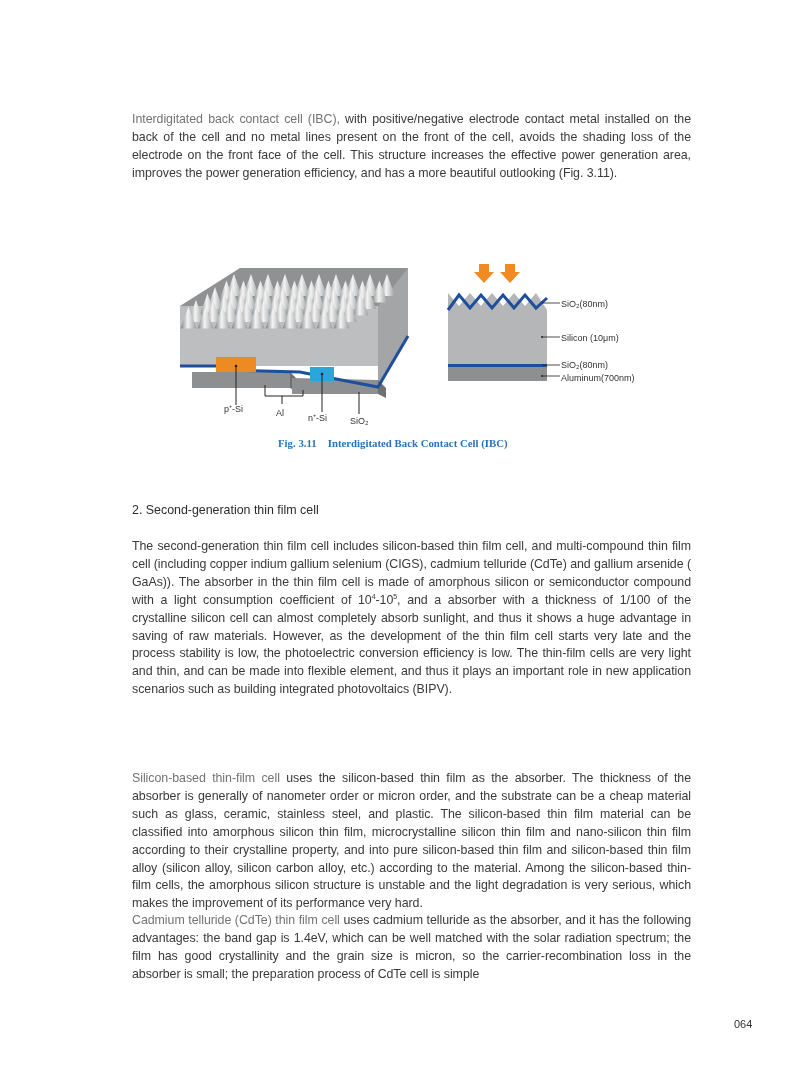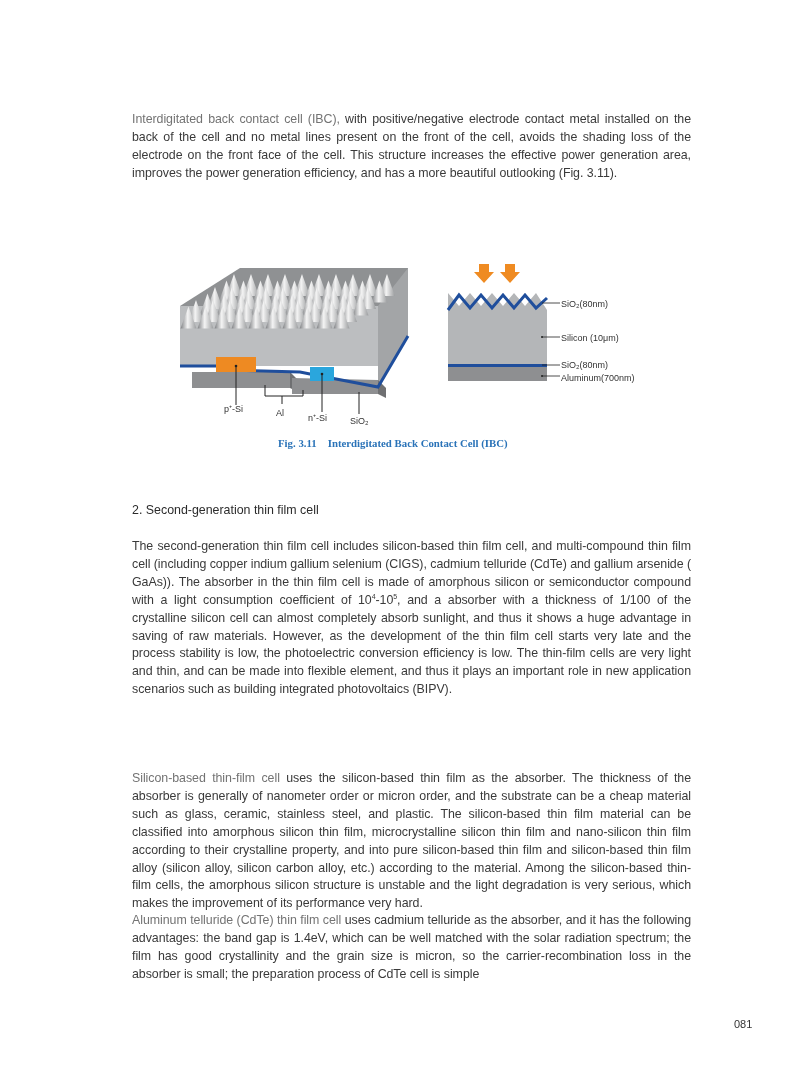--- a/index.html
+++ b/index.html
@@ -165,16 +165,16 @@
 
 <div class="para" style="top:538px;">
   <span>The second-generation thin film cell includes silicon-based thin film cell, and multi-compound thin film cell (including copper indium gallium selenium (CIGS), cadmium telluride (CdTe) and gallium arsenide ( GaAs)). The absorber in the thin film cell is made of amorphous silicon or semiconductor compound with a light consumption coefficient of 10</span><sup>4</sup><span>-10</span><sup>5</sup><span>, and a absorber with a thickness of 1/100 of the crystalline silicon cell can almost completely absorb sunlight, and thus it shows a huge advantage in saving of raw materials. However, as the development of the thin film cell starts very late and the process stability is low, the photoelectric conversion efficiency is low. The thin-film cells are very light and thin, and can be made into flexible element, and thus it plays an important role in new application scenarios such as building integrated photovoltaics (BIPV).</span>
 </div>
 
 <div class="para" style="top:734px;margin-top:36px;">
   <b>Silicon-based thin-film cell</b><span> uses the silicon-based thin film as the absorber. The thickness of the absorber is generally of nanometer order or micron order, and the substrate can be a cheap material such as glass, ceramic, stainless steel, and plastic. The silicon-based thin film material can be classified into amorphous silicon thin film, microcrystalline silicon thin film and nano-silicon thin film according to their crystalline property, and into pure silicon-based thin film and silicon-based thin film alloy (silicon alloy, silicon carbon alloy, etc.) according to the material. Among the silicon-based thin-film cells, the amorphous silicon structure is unstable and the light degradation is very serious, which makes the improvement of its performance very hard.</span>
 </div>
 
 <div class="para" style="top:912px;">
-  <b>Aluminum telluride (CdTe) thin film cell</b><span> uses cadmium telluride as the absorber, and it has the following advantages: the band gap is 1.4eV, which can be well matched with the solar radiation spectrum; the film has good crystallinity and the grain size is micron, so the carrier-recombination loss in the absorber is small; the preparation process of CdTe cell is simple</span>
+  <b>Cadmium telluride (CdTe) thin film cell</b><span> uses cadmium telluride as the absorber, and it has the following advantages: the band gap is 1.4eV, which can be well matched with the solar radiation spectrum; the film has good crystallinity and the grain size is micron, so the carrier-recombination loss in the absorber is small; the preparation process of CdTe cell is simple</span>
 </div>
 
-<div class="page-num">081</div>
+<div class="page-num">064</div>
 
 </body></html>

